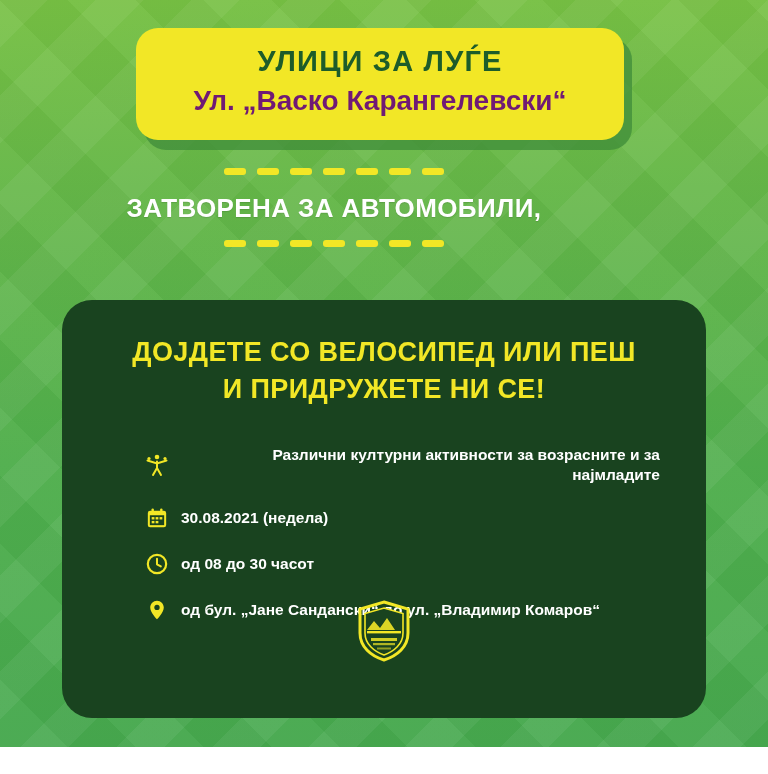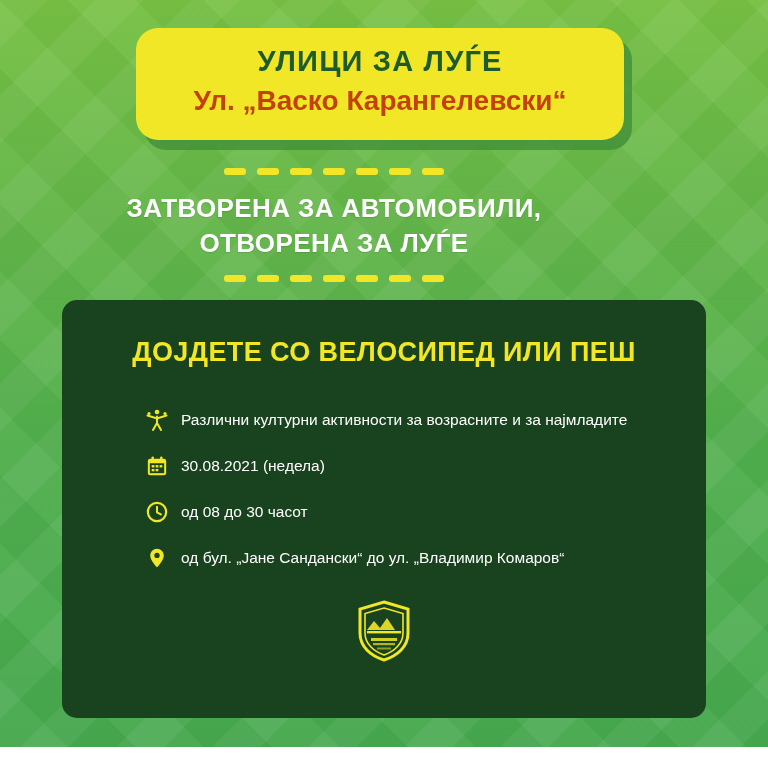--- a/index.html
+++ b/index.html
@@ -72,21 +72,21 @@
   }
   .title-line1 {
     color: #1d5c2a;
     font-size: 29px;
     font-weight: bold;
     letter-spacing: 1.2px;
     line-height: 1.1;
     text-align: center;
   }
   .title-line2 {
-    color: #c2410c;
+    color: #701a75;
     font-size: 28px;
     font-weight: bold;
     line-height: 1.2;
     text-align: center;
     margin-top: 6px;
   }
 
   
   .subtitle-block {
     position: absolute;
@@ -119,21 +119,21 @@
   }
 
   
   .card {
     position: absolute;
     left: 62px;
     top: 300px;
     width: 644px;
     height: 418px;
     background: #19431f;
-    border-radius: 15px;
+    border-radius: 30px;
     z-index: 3;
     box-sizing: border-box;
     padding: 34px 46px 20px;
   }
   .card-heading {
     color: #f2e726;
     font-size: 27px;
     font-weight: bold;
     text-align: center;
     line-height: 1.38;
@@ -153,21 +153,21 @@
     min-width: 26px;
     height: 26px;
     margin-right: 11px;
     display: flex;
     align-items: center;
     justify-content: center;
   }
   .info-text {
     color: #ffffff;
     font-size: 15.5px;
-    font-weight: normal;
+    font-weight: bold;
     line-height: 1.3;
     text-align: right;
   }
 
   
   .emblem {
     position: absolute;
     left: 50%;
     transform: translateX(-50%);
     bottom: 56px;
@@ -193,36 +193,36 @@
       <span class="dash"></span>
       <span class="dash"></span>
       <span class="dash"></span>
       <span class="dash"></span>
       <span class="dash"></span>
       <span class="dash"></span>
       <span class="dash"></span>
     </div>
     <div class="subtitle">
       <span>ЗАТВОРЕНА ЗА АВТОМОБИЛИ,</span><br>
-      <span>ОТВОРЕНА ЗА ЛУЃЕ</span>
     </div>
     <div class="dashes">
       <span class="dash"></span>
       <span class="dash"></span>
       <span class="dash"></span>
       <span class="dash"></span>
       <span class="dash"></span>
       <span class="dash"></span>
       <span class="dash"></span>
     </div>
   </div>
 
   <div class="card">
     <div class="card-heading">
       <span>ДОЈДЕТЕ СО ВЕЛОСИПЕД ИЛИ ПЕШ</span><br>
+      <span>И ПРИДРУЖЕТЕ НИ СЕ!</span>
     </div>
 
     <div class="info-list">
 
       <div class="info-row">
         <span class="info-icon">
           <svg width="24" height="24" viewBox="0 0 24 24">
             <circle cx="12" cy="4" r="2.3" fill="#f2e726"></circle>
             <path d="M2.5 7.5 L12 10.5 L21.5 7.5" stroke="#f2e726" stroke-width="2" fill="none" stroke-linecap="round"></path>
             <path d="M12 8.5 L12 15 M12 15 L8 22 M12 15 L16 22" stroke="#f2e726" stroke-width="2" fill="none" stroke-linecap="round"></path>

